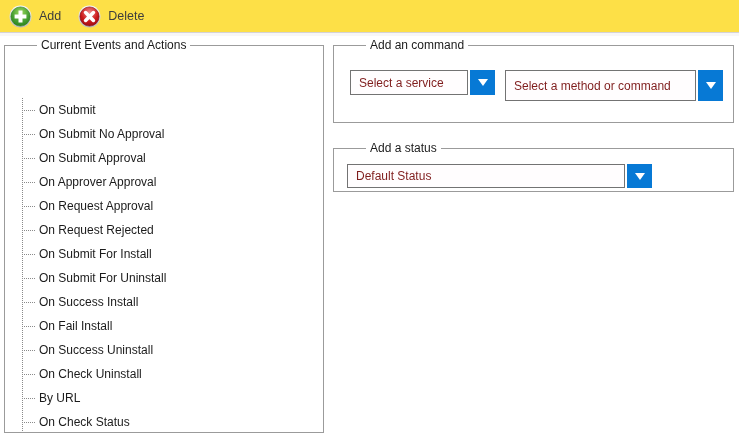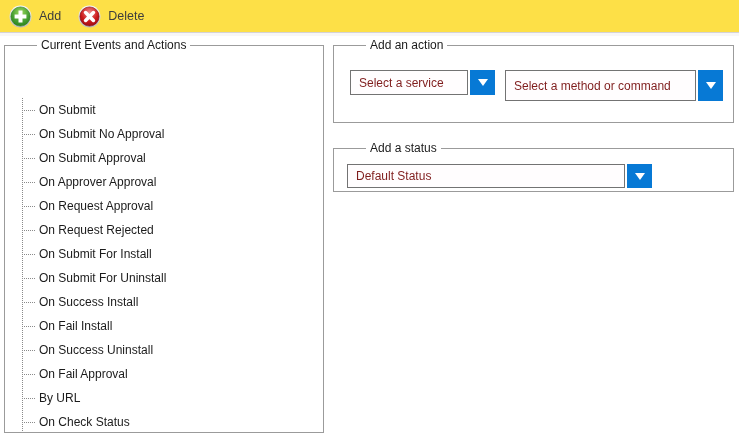--- a/index.html
+++ b/index.html
@@ -170,38 +170,38 @@
         <span class="tree-label">On Fail Install</span>
       </div>
 
       <div class="tree-row">
         <span class="tree-stub"></span>
         <span class="tree-label">On Success Uninstall</span>
       </div>
 
       <div class="tree-row">
         <span class="tree-stub"></span>
-        <span class="tree-label">On Fail Approval</span>
+        <span class="tree-label">On Check Uninstall</span>
       </div>
 
       <div class="tree-row">
         <span class="tree-stub"></span>
         <span class="tree-label">By URL</span>
       </div>
 
 
       <div class="tree-row">
         <span class="tree-stub"></span>
         <span class="tree-label">On Check Status</span>
       </div>
     </div>
 </div>
 
 <div class="groupbox action-box">
-  <span class="gb-label">Add an action</span>
+  <span class="gb-label">Add an command</span>
 
   <div class="combo combo-service">
     <div class="combo-field">Select a service</div>
     <div class="combo-btn">
       <span class="caret-down"></span>
     </div>
   </div>
 
   <div class="combo combo-method">
     <div class="combo-field">Select a method or command</div>

